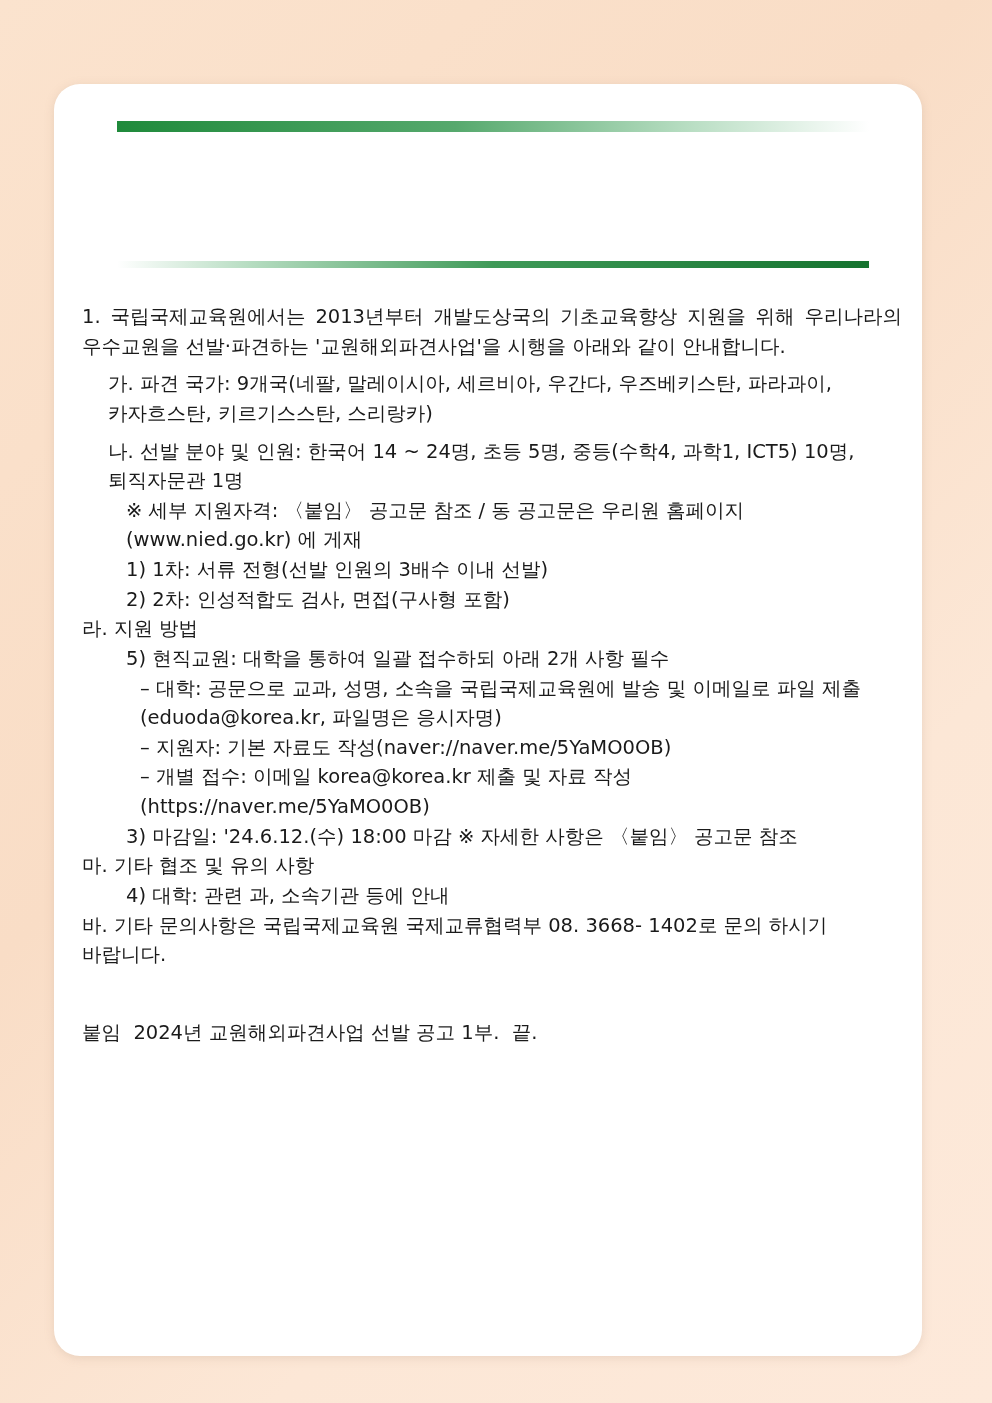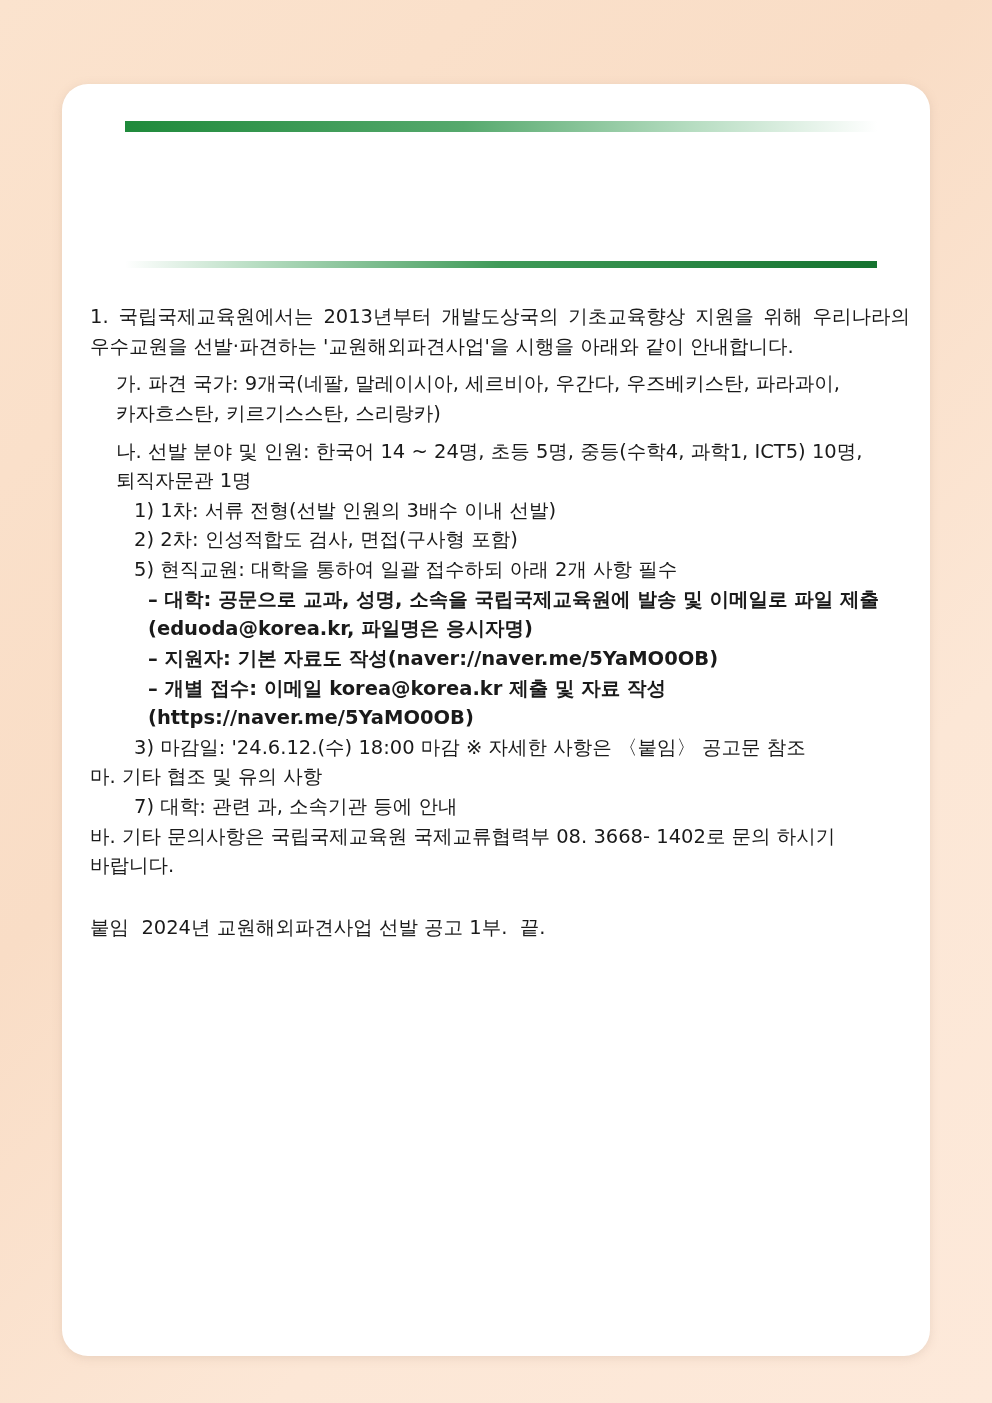--- a/index.html
+++ b/index.html
@@ -8,21 +8,21 @@
   }
   body {
     width: 992px;
     height: 1403px;
     background: linear-gradient(135deg, #fbe3ce 0%, #f9ddc6 40%, #fce7d6 70%, #fde9da 100%);
     font-family: "Liberation Sans", sans-serif;
     overflow: hidden;
   }
   .page-card {
     position: absolute;
-    left: 62px;
+    left: 54px;
     top: 84px;
     width: 868px;
     height: 1272px;
     background: #ffffff;
     border-radius: 26px;
     box-shadow: 0 2px 10px rgba(180, 150, 130, 0.25);
   }
   .rule-top {
     position: absolute;
     left: 63px;
@@ -68,23 +68,23 @@
     word-break: keep-all;
   }
   .p-justify {
     text-align: justify;
     text-justify: inter-character;
   }
   .blk { margin-top: 0; }
   .gap-md { margin-top: 8px; }
   .ind-1 { padding-left: 26px; }
   .ind-2 { padding-left: 44px; }
-  .ind-3 { padding-left: 58px; font-weight: bold; }
+  .ind-3 { padding-left: 58px; }
   .attach {
-    margin-top: 32px;
+    margin-top: 48px;
     padding-left: 0;
   }
 </style>
 </head>
 <body>
 
 <div class="page-card">
 
   <div class="rule-top"></div>
 
@@ -93,41 +93,43 @@
   <div class="rule-bottom"></div>
 
   <div class="body-area">
 
     <p class="para p-justify blk">1. 국립국제교육원에서는 2013년부터 개발도상국의 기초교육향상 지원을 위해 우리나라의 우수교원을 선발·파견하는 '교원해외파견사업'을 시행을 아래와 같이 안내합니다.</p>
 
     <p class="para ind-1 gap-md">가. 파견 국가: 9개국(네팔, 말레이시아, 세르비아, 우간다, 우즈베키스탄, 파라과이, 카자흐스탄, 키르기스스탄, 스리랑카)</p>
 
     <p class="para ind-1 gap-md">나. 선발 분야 및 인원: 한국어 14 ~ 24명, 초등 5명, 중등(수학4, 과학1, ICT5) 10명, 퇴직자문관 1명</p>
 
+    <p class="para ind-2 blk">※ 세부 지원자격: 〈붙임〉 공고문 참조 / 동 공고문은 우리원 홈페이지 (www.nied.go.kr) 에 게재</p>
 
 
     <p class="para ind-2 blk">1) 1차: 서류 전형(선발 인원의 3배수 이내 선발)</p>
 
     <p class="para ind-2 blk">2) 2차: 인성적합도 검사, 면접(구사형 포함)</p>
 
+    <p class="para blk">라. 지원 방법</p>
 
     <p class="para ind-2 blk">5) 현직교원: 대학을 통하여 일괄 접수하되 아래 2개 사항 필수</p>
 
     <p class="para ind-3 blk">– 대학: 공문으로 교과, 성명, 소속을 국립국제교육원에 발송 및 이메일로 파일 제출(eduoda@korea.kr, 파일명은 응시자명)</p>
 
     <p class="para ind-3 blk">– 지원자: 기본 자료도 작성(naver://naver.me/5YaMO0OB)</p>
 
 
     <p class="para ind-3 blk">– 개별 접수: 이메일 korea@korea.kr 제출 및 자료 작성 (https://naver.me/5YaMO0OB)</p>
 
     <p class="para ind-2 blk">3) 마감일: '24.6.12.(수) 18:00 마감 ※ 자세한 사항은 〈붙임〉 공고문 참조</p>
 
     <p class="para blk">마. 기타 협조 및 유의 사항</p>
 
-    <p class="para ind-2 blk">7) 대학: 관련 과, 소속기관 등에 안내</p>
+    <p class="para ind-2 blk">4) 대학: 관련 과, 소속기관 등에 안내</p>
 
 
     <p class="para blk">바. 기타 문의사항은 국립국제교육원 국제교류협력부 08. 3668- 1402로 문의 하시기 바랍니다.</p>
 
     <p class="para attach">붙임  2024년 교원해외파견사업 선발 공고 1부.  끝.</p>
 
   </div>
 </div>
 
 </body></html>

